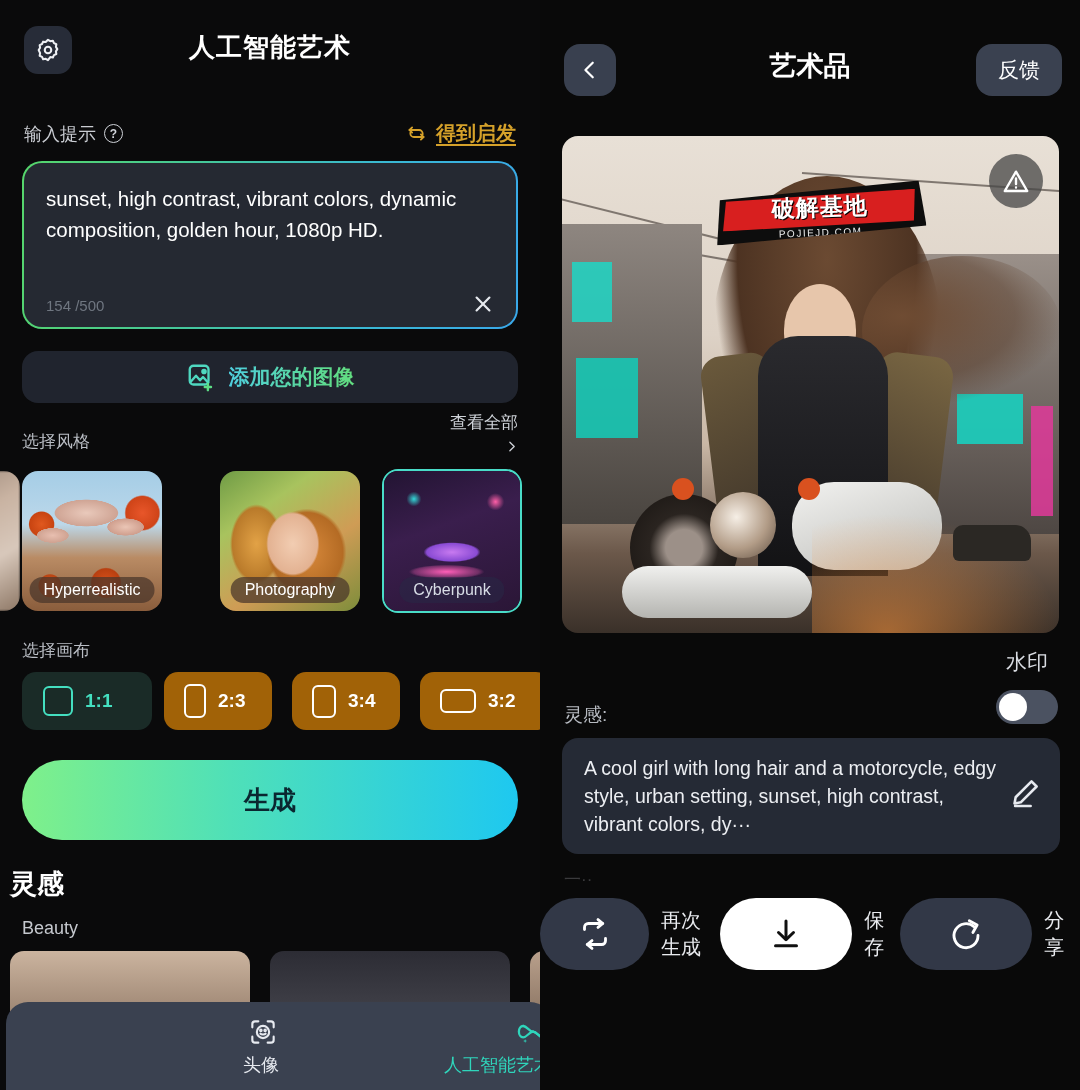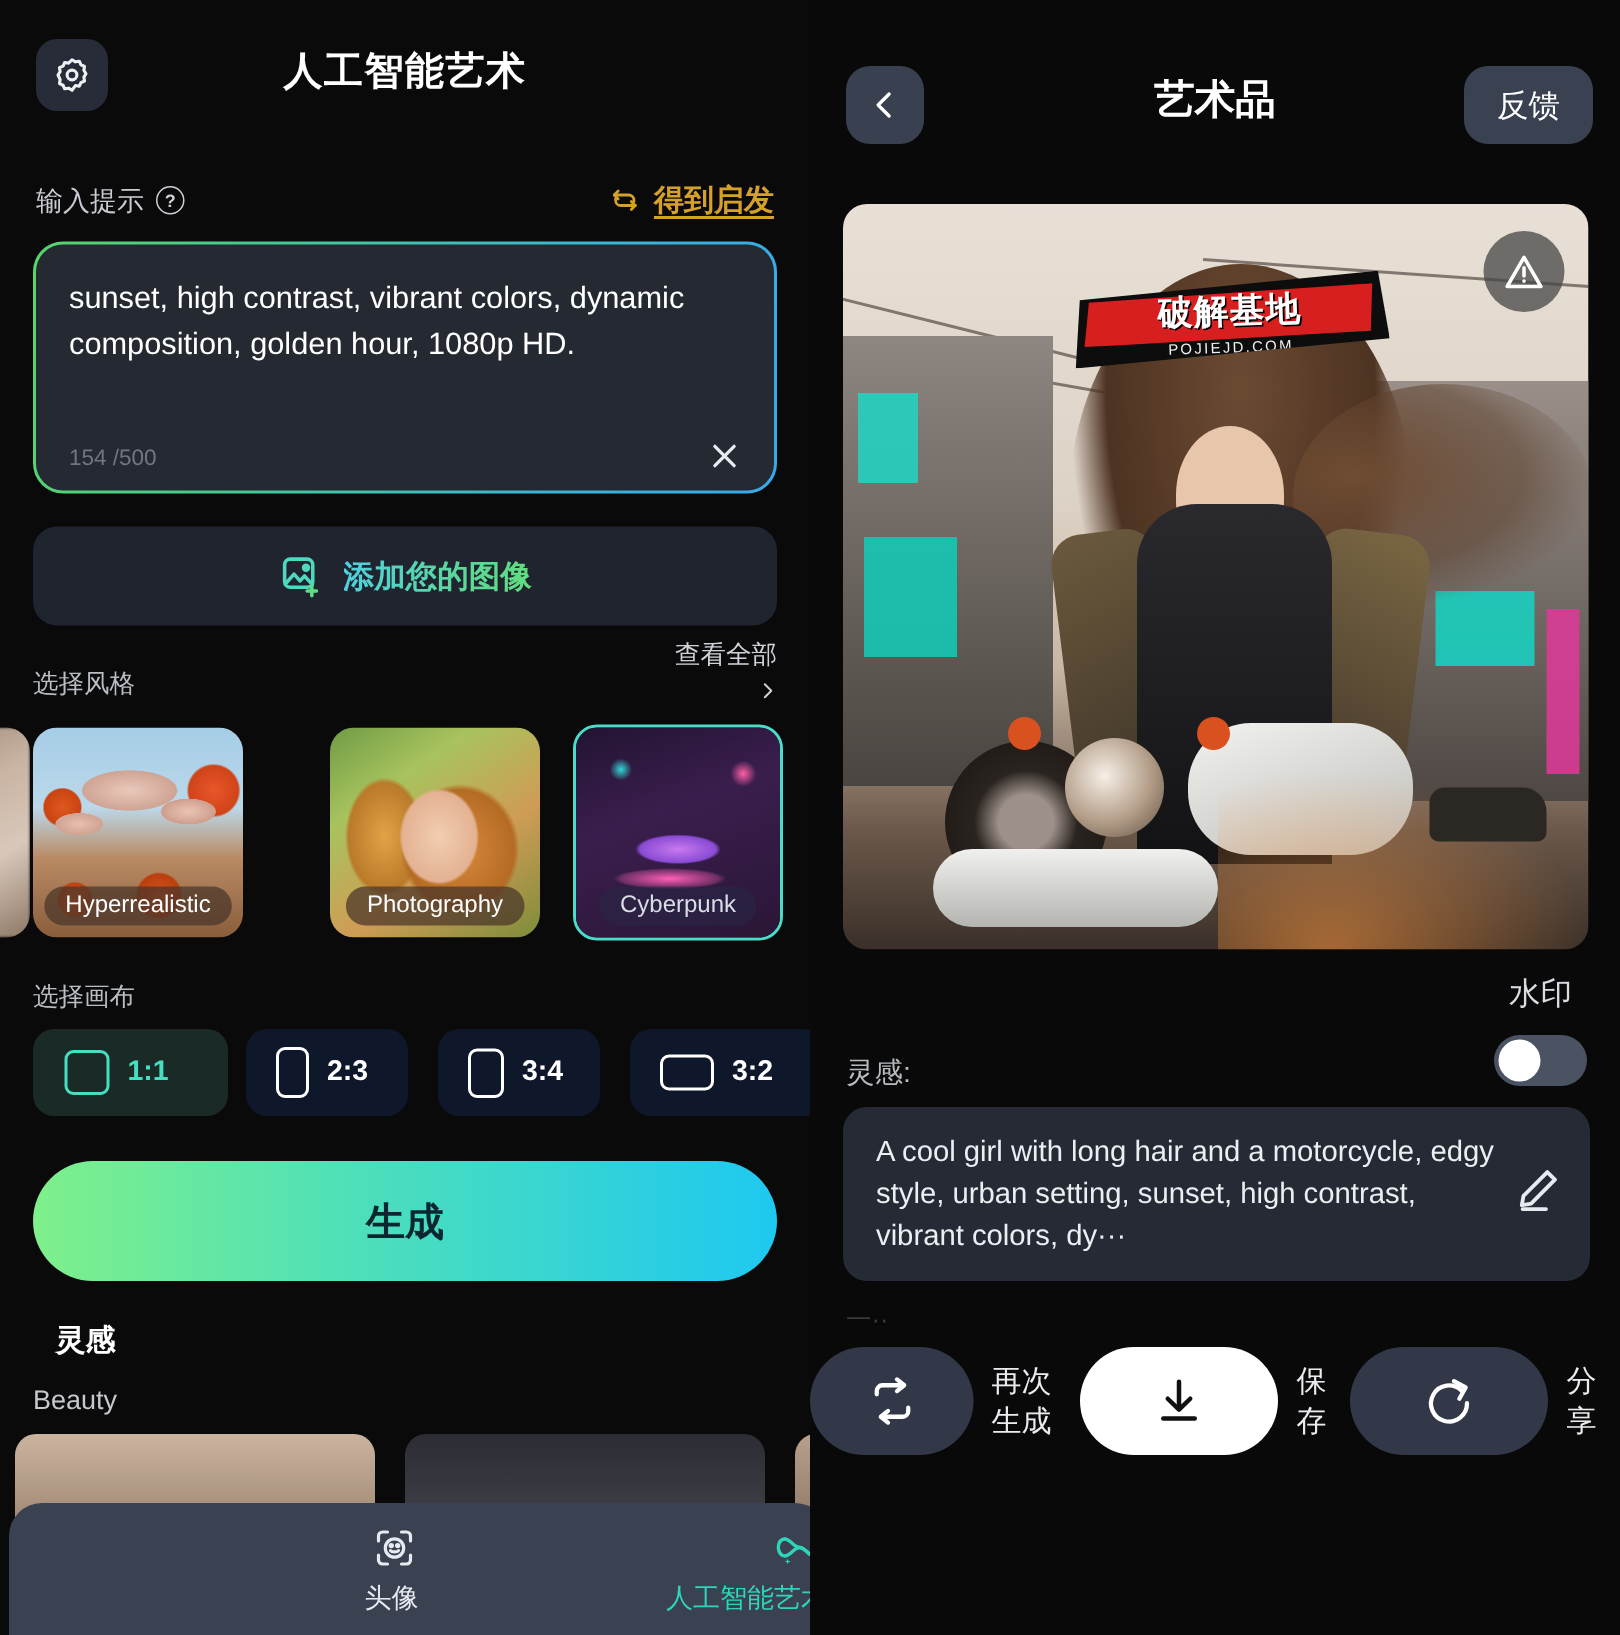--- a/index.html
+++ b/index.html
@@ -67,21 +67,21 @@
     position: absolute; left: 22px; bottom: 13px;
     color: #6f7680; font-size: 15px;
   }
   .clear-x {
     position: absolute; right: 18px; bottom: 8px;
     width: 30px; height: 30px; color: #e6e9ee;
     display: flex; align-items: center; justify-content: center;
   }
 
   .addimg-btn {
-    margin: 22px 22px 0 22px; height: 66px;
+    margin: 22px 22px 0 22px; height: 52px;
     border-radius: 16px; background: #20242e;
     display: flex; align-items: center; justify-content: center; gap: 13px;
   }
   .addimg-btn .label {
     font-size: 21px; font-weight: 700;
     background: linear-gradient(90deg, #4fd0e0 0%, #5ad89c 60%, #62dd7f 100%);
     -webkit-background-clip: text; background-clip: text; color: transparent;
   }
 
   .sec-head {
@@ -136,41 +136,41 @@
       radial-gradient(ellipse 54px 10px at 46% 72%, #ff5fb8 0%, rgba(255,95,184,0.3) 60%, transparent 70%),
       radial-gradient(circle 14px at 82% 22%, #ff5fa8 0%, transparent 62%),
       radial-gradient(circle 12px at 22% 20%, #33d8d8 0%, transparent 62%),
       linear-gradient(160deg,#221432 0%, #3a1e4d 40%, #2a1636 100%);
   }
 
   .canvas-head { color:#b9bdc4; font-size:17px; padding: 0 22px; margin-top: 22px; }
   .ratios { position: relative; margin-top: 10px; height: 62px; padding-left: 44px; }
   .ratio {
     position: absolute; top: 0; height: 58px; border-radius: 14px;
-    background: #0f172a; display: flex; align-items: center; gap: 12px;
+    background: #a16207; display: flex; align-items: center; gap: 12px;
     padding: 0 20px;
   }
   .ratio .shape { border: 2.6px solid #fff; border-radius: 6px; }
   .ratio .rtxt { color: #fff; font-size: 19px; font-weight: 700; }
   .ratio.active { background: #1a2b27; border: 1.5px solid transparent; }
   .ratio.active .shape { border-color: #44dfc0; }
   .ratio.active .rtxt { color: #44dfc0; }
   .r0 { left: 22px; width: 130px; }
   .r1 { left: 164px; width: 108px; }
   .r2 { left: 292px; width: 108px; }
   .r3 { left: 420px; width: 130px; }
 
   .generate {
     margin: 26px 22px 0 22px; height: 80px; border-radius: 42px;
     background: linear-gradient(90deg, #7ff08a 0%, #4fe0b8 42%, #1ec8f0 100%);
     display: flex; align-items: center; justify-content: center;
     color: #0a2730; font-size: 26px; font-weight: 700;
   }
 
-  .insp-head { color:#fff; font-size: 20px; font-weight: 700; padding: 0 37px; margin-top: 26px; }
+  .insp-head { color:#fff; font-size: 27px; font-weight: 700; padding: 0 10px; margin-top: 26px; }
   .insp-sub { color:#c5c8ce; font-size: 18px; padding: 0 22px; margin-top: 16px; }
   .insp-thumbs { position: relative; margin-top: 12px; height: 90px; }
   .ithumb { position: absolute; top: 0; width: 240px; height: 90px; border-radius: 14px 14px 0 0; }
   .it0 { left: 10px; background: linear-gradient(180deg,#cbb49f,#8a7260); }
   .it1 { left: 270px; background: linear-gradient(180deg,#2c2c34,#4a4a52); }
   .it2 { left: 530px; width: 60px; background: linear-gradient(180deg,#b9a08c,#7b6655); }
 
   .tabbar {
     position: absolute; left: 6px; bottom: 0; width: 546px; height: 88px;
     border-radius: 22px 22px 0 0; background: #3a4150;

